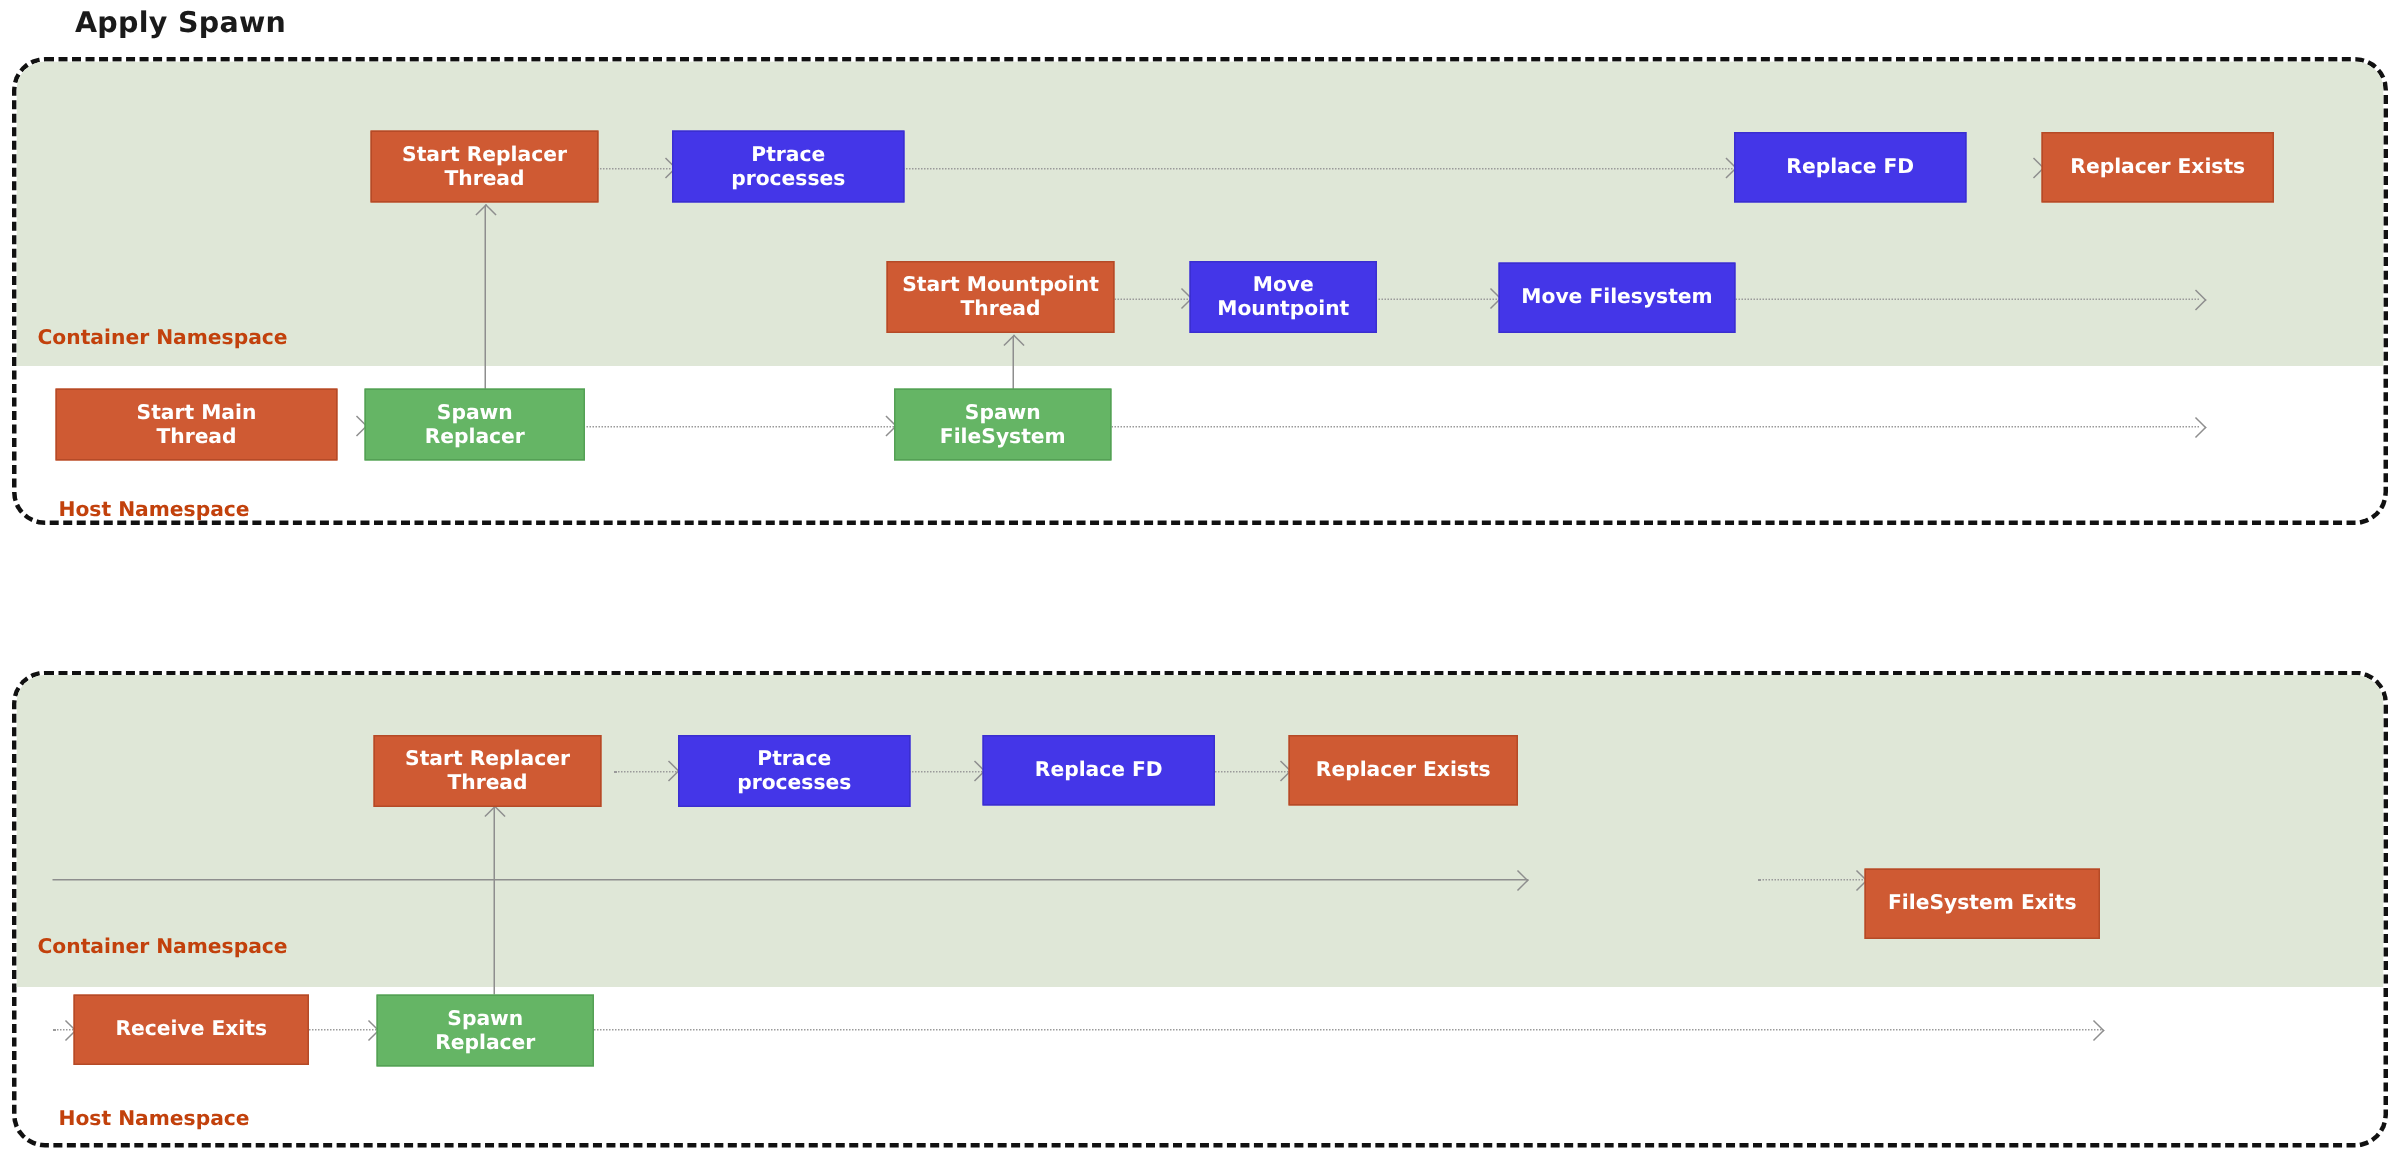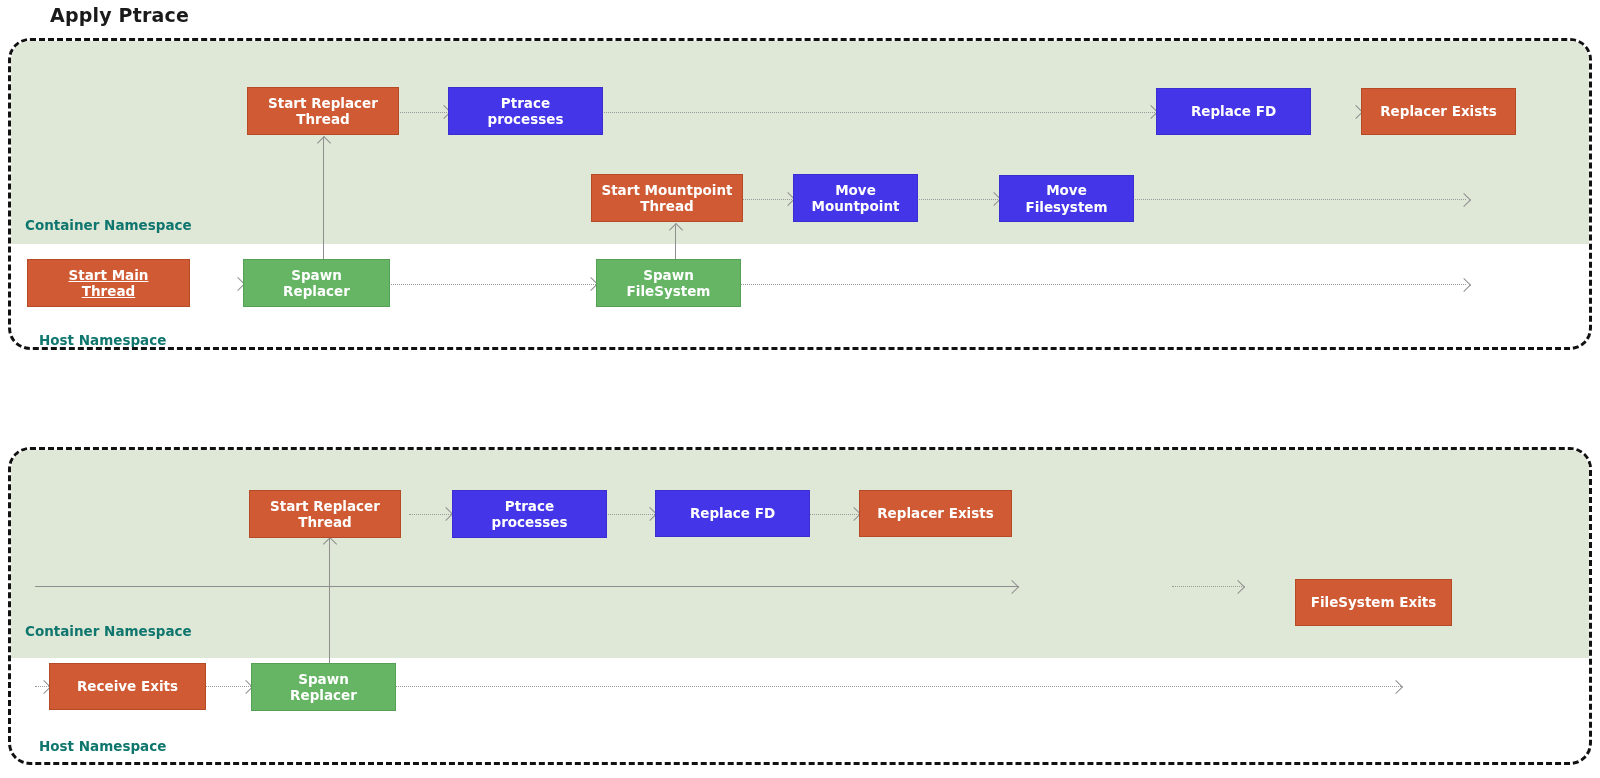--- a/index.html
+++ b/index.html
@@ -39,21 +39,21 @@
     left: 0;
     right: 0;
     top: 0;
     background: #dfe7d7;
   }
 
   .ns-label {
     position: absolute;
     font-size: 13.5px;
     font-weight: bold;
-    color: #0f766e;
+    color: #c2410c;
     white-space: nowrap;
   }
 
   .node {
     position: absolute;
     box-sizing: border-box;
     display: flex;
     align-items: center;
     justify-content: center;
     text-align: center;
@@ -92,21 +92,21 @@
     width: 9px;
     height: 9px;
     border-top: 1.5px solid #8e8e8e;
     border-right: 1.5px solid #8e8e8e;
     transform: rotate(-45deg);
   }
 </style>
 </head>
 <body>
 
-<div class="title">Apply Ptrace</div>
+<div class="title">Apply Spawn</div>
 
 <div class="panel" style="left:8px; top:38px; width:1584px; height:312px;">
   <div class="ns-band" style="height:203px;"></div>
 
   <div class="edge-h" style="left:358px; top:71px; width:800px;"></div>
   <div class="edge-h" style="left:705px; top:158px; width:750px;"></div>
   <div class="edge-h" style="left:380px; top:243px; width:1075px;"></div>
 
   <div class="arrow-r" style="left:1448px; top:154px;"></div>
   <div class="arrow-r" style="left:1448px; top:239px;"></div>
@@ -128,23 +128,23 @@
 Thread</div>
   <div class="node blue" style="left:437px; top:46px; width:155px; height:48px;">Ptrace
 processes</div>
   <div class="node blue" style="left:1145px; top:47px; width:155px; height:47px;">Replace FD</div>
   <div class="node orange" style="left:1350px; top:47px; width:155px; height:47px;">Replacer Exists</div>
 
   <div class="node orange" style="left:580px; top:133px; width:152px; height:48px;">Start Mountpoint
 Thread</div>
   <div class="node blue" style="left:782px; top:133px; width:125px; height:48px;">Move
 Mountpoint</div>
-  <div class="node blue" style="left:988px; top:134px; width:135px; height:47px;">Move Filesystem</div>
+  <div class="node blue" style="left:988px; top:134px; width:158px; height:47px;">Move Filesystem</div>
 
-  <div class="node orange" style="left:16px; top:218px; width:163px; height:48px;text-decoration:underline;">Start Main
+  <div class="node orange" style="left:26px; top:218px; width:188px; height:48px;">Start Main
 Thread</div>
   <div class="node green" style="left:232px; top:218px; width:147px; height:48px;">Spawn
 Replacer</div>
   <div class="node green" style="left:585px; top:218px; width:145px; height:48px;">Spawn
 FileSystem</div>
 
   <div class="ns-label" style="left:14px; top:176px;">Container Namespace</div>
   <div class="ns-label" style="left:28px; top:291px;">Host Namespace</div>
 </div>
 
@@ -169,21 +169,21 @@
   <div class="edge-v" style="left:318px; top:88px; height:125px;"></div>
   <div class="arrow-u" style="left:314px; top:89px;"></div>
 
   <div class="node orange" style="left:238px; top:40px; width:152px; height:48px;">Start Replacer
 Thread</div>
   <div class="node blue" style="left:441px; top:40px; width:155px; height:48px;">Ptrace
 processes</div>
   <div class="node blue" style="left:644px; top:40px; width:155px; height:47px;">Replace FD</div>
   <div class="node orange" style="left:848px; top:40px; width:153px; height:47px;">Replacer Exists</div>
 
-  <div class="node orange" style="left:1284px; top:129px; width:157px; height:47px;">FileSystem Exits</div>
+  <div class="node orange" style="left:1232px; top:129px; width:157px; height:47px;">FileSystem Exits</div>
 
   <div class="node orange" style="left:38px; top:213px; width:157px; height:47px;">Receive Exits</div>
   <div class="node green" style="left:240px; top:213px; width:145px; height:48px;">Spawn
 Replacer</div>
 
   <div class="ns-label" style="left:14px; top:173px;">Container Namespace</div>
   <div class="ns-label" style="left:28px; top:288px;">Host Namespace</div>
 </div>
 
 </body></html>

